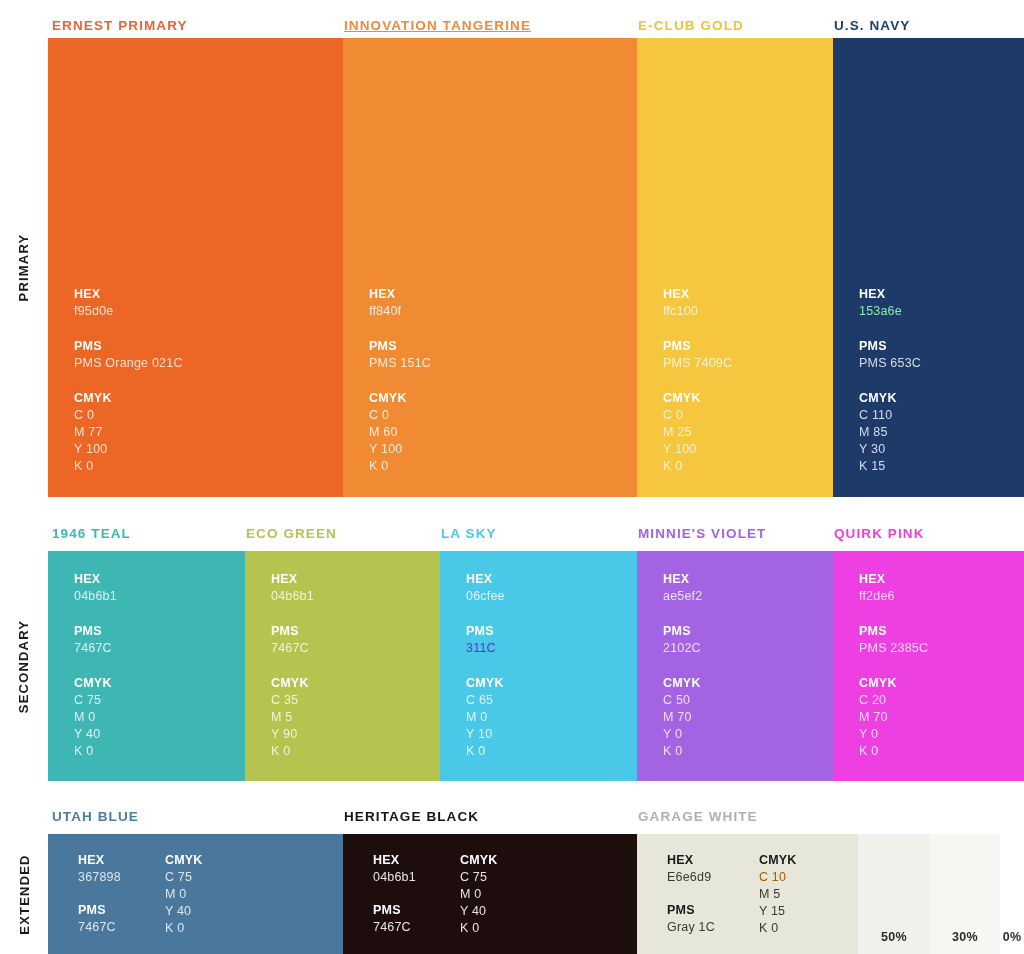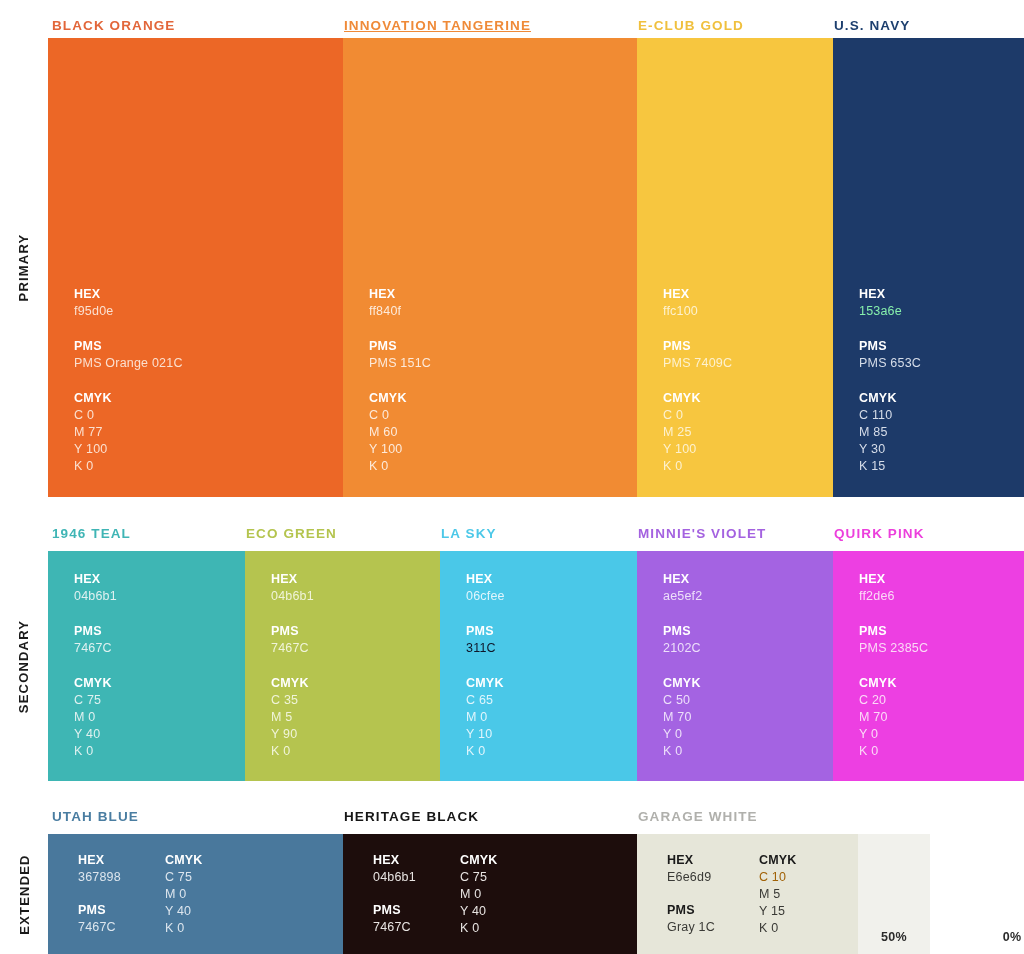--- a/index.html
+++ b/index.html
@@ -89,21 +89,21 @@
 </style>
 </head>
 <body>
 
 <div class="page">
 
   <div class="rail" style="top:38px; height:459px;">
     <span>PRIMARY</span>
   </div>
 
-  <div class="swatch-label" style="left:52px; top:18px; color:#e2663a;">BLACK ORANGE</div>
+  <div class="swatch-label" style="left:52px; top:18px; color:#e2663a;">ERNEST PRIMARY</div>
   <div class="swatch-label" style="left:344px; top:18px; color:#ef8a38;text-decoration:underline;">INNOVATION TANGERINE</div>
   <div class="swatch-label" style="left:638px; top:18px; color:#f0c03e;">E-CLUB GOLD</div>
   <div class="swatch-label" style="left:834px; top:18px; color:#1d3f6e;text-align:right;">U.S. NAVY</div>
 
   <div class="swatch" style="left:48px; top:38px; width:295px; height:459px; background:#ec6726;">
     <div class="specs primary-specs">
       <div class="spec-col">
         <div class="spec-group">
           <div class="spec-key" style="color:#ffffff">HEX</div>
           <div class="spec-val" style="color:#fbe0d0">f95d0e</div>
@@ -245,21 +245,21 @@
 
   <div class="swatch" style="left:440px; top:551px; width:197px; height:230px; background:#4ac8e8;">
     <div class="specs secondary-specs">
       <div class="spec-col">
         <div class="spec-group">
           <div class="spec-key" style="color:#ffffff">HEX</div>
           <div class="spec-val" style="color:#e0f5fc">06cfee</div>
         </div>
         <div class="spec-group">
           <div class="spec-key" style="color:#ffffff">PMS</div>
-          <div class="spec-val" style="color:#0f172a">311C</div>
+          <div class="spec-val" style="color:#6d28d9">311C</div>
         </div>
         <div class="spec-group">
           <div class="spec-key" style="color:#ffffff">CMYK</div>
           <div class="spec-val" style="color:#e0f5fc">C 65</div>
           <div class="spec-val" style="color:#e0f5fc">M 0</div>
           <div class="spec-val" style="color:#e0f5fc">Y 10</div>
           <div class="spec-val" style="color:#e0f5fc">K 0</div>
         </div>
       </div>
     </div>
@@ -385,17 +385,20 @@
           <div class="spec-val" style="color:#3a3a36">Y 15</div>
           <div class="spec-val" style="color:#3a3a36">K 0</div>
         </div>
       </div>
     </div>
   </div>
 
   <div class="tint" style="left:858px; top:834px; width:72px; height:120px; background:#f1f1ec;">
     <span class="tint-label">50%</span>
   </div>
+  <div class="tint" style="left:930px; top:834px; width:70px; height:120px; background:#f6f6f3;">
+    <span class="tint-label">30%</span>
+  </div>
   <div class="tint" style="left:1000px; top:834px; width:24px; height:120px; background:#ffffff;">
     <span class="tint-label">0%</span>
   </div>
 
 </div>
 
 </body></html>

